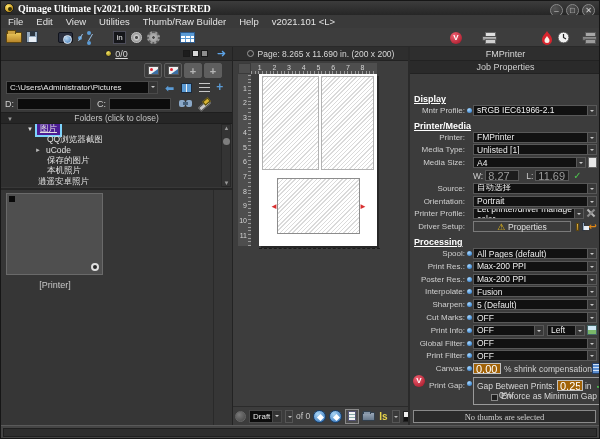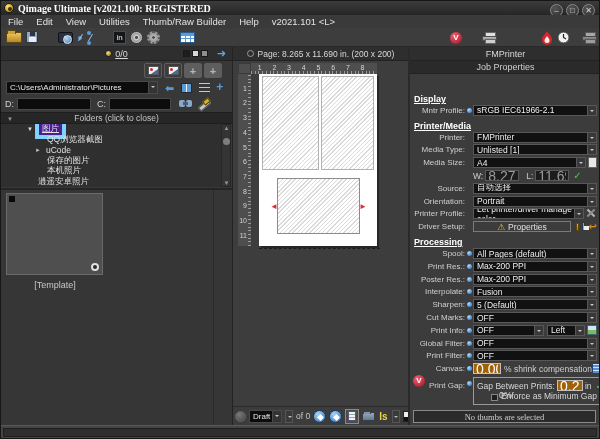--- a/index.html
+++ b/index.html
@@ -94,21 +94,21 @@
 
   .lp-foldhead { position:absolute; top:65px; left:0; right:0; height:12px; background:#262626; border-top:1px solid #1e1e1e; border-bottom:1px solid #1e1e1e; display:flex; align-items:center; justify-content:center; font-size:8.5px; color:#c5c5c5; }
   .lp-foldhead .tri { position:absolute; left:6px; top:3px; font-size:6px; color:#999; }
   .tri::before { content:"▼"; }
 
   .tree { position:absolute; top:77px; left:0; right:11px; height:63px; background:#2f2f2f; overflow:hidden; font-size:8.5px; }
   .trow { height:10.5px; display:flex; align-items:center; color:#e0e0e0; white-space:nowrap; }
   .texp { font-size:6px; color:#ddd; margin-right:2px; } .texp::before { content:"▼"; }
   .tcol { font-size:6px; color:#bbb; margin-right:2px; } .tcol::before { content:"►"; }
   .tlabel { padding:0 3px; }
-  .tlabel.selected { background:#4c1d95; border:4px solid #7dd3fc;text-decoration:underline; }
+  .tlabel.selected { background:#4c1d95; border:2px solid #7dd3fc;text-decoration:underline; }
   .tree-scroll { position:absolute; top:77px; right:1px; width:10px; height:63px; background:#343434; border:1px solid #272727; }
   .ts-up, .ts-dn { position:absolute; left:1px; width:7px; font-size:6px; color:#999; text-align:center; }
   .ts-up { top:0; } .ts-up::before { content:"▲"; }
   .ts-dn { bottom:0; } .ts-dn::before { content:"▼"; }
   .ts-thumb { position:absolute; left:1px; top:13px; width:7px; height:7px; border-radius:50%; background:#7e7e7e; }
 
   .lp-template { position:absolute; top:141px; left:0; right:0; bottom:0; background:#363636; border-top:2px solid #252525; }
   .tpl-thumb { position:absolute; left:5px; top:3px; width:97px; height:82px; background:#4f4f4f; border:1px solid #6a6a6a; }
   .tpl-corner { position:absolute; left:2px; top:2px; width:6px; height:6px; background:#0a0a0a; }
   .tpl-circle { position:absolute; right:3px; bottom:3px; width:8px; height:8px; border-radius:50%; background:#2a2a2a; border:2px solid #e0e0e0; }
@@ -159,21 +159,21 @@
 
   .form { position:absolute; top:43px; left:2px; right:4px; }
   .frow { display:flex; align-items:center; height:12.8px; }
   .flabel { width:54px; flex:none; text-align:right; color:#cfcfcf; font-size:8px; padding-right:1px; white-space:nowrap; }
   .fgutter { width:7px; flex:none; display:flex; align-items:center; justify-content:center; }
   .fdot { width:5px; height:5px; border-radius:50%; background:radial-gradient(circle at 35% 30%, #a8d8ff, #1d6fc4); }
   .fsection { height:12px; margin-top:2px; display:flex; align-items:flex-end; padding-left:2px; font-size:9px; font-weight:bold; color:#fff; }
   .fsection span { text-decoration:underline; }
   .fsel { flex:1; height:11px; background:#111; border:1px solid #585858; position:relative; display:flex; align-items:center; padding-left:3px; font-size:8.5px; color:#eee; overflow:hidden; }
   .fsel .dd { position:absolute; right:0; top:0; bottom:0; width:9px; background:#383838; border-left:1px solid #585858; }
-  .finput { height:11px; background:#1c1c1c; border:1px solid #585858; color:#9a9a9a; font-size:14px; padding:0 2px; }
+  .finput { height:11px; background:#1c1c1c; border:1px solid #585858; color:#9a9a9a; font-size:11px; padding:0 2px; }
   .finput.lit { background:#a16207; border-color:#c0c0c0; color:#fff; }
   .check { color:#4ec44e; font-weight:bold; font-size:10px; margin-left:4px; }
   .check::before { content:"✓"; }
   .warn { color:#f5c518; font-size:9px; margin-right:3px; }
   .warn::before { content:"⚠"; }
   .props-btn { height:11px; background:#3c3c3c; border:1px solid #7a7a7a; color:#e0e0e0; font-size:8.5px; display:flex; align-items:center; padding:0 23px; }
   .ic-folder-s { width:11px; height:8px; background:linear-gradient(#e2b84a,#a87a22); border:1px solid #5e4610; margin-left:5px; }
   .ic-save-s { width:9px; height:9px; background:#93a8bd; border:1px solid #2e3640; margin-left:3px; position:relative; }
   .ic-save-s::after { content:""; position:absolute; bottom:0; left:1px; width:5px; height:4px; background:#e8eef5; }
   .ic-undo { color:#e08818; font-weight:bold; font-size:10px; margin-left:4px; line-height:10px; }
@@ -359,21 +359,21 @@
       <span class="ts-up"></span>
       <span class="ts-thumb"></span>
       <span class="ts-dn"></span>
     </div>
 
     <div class="lp-template">
       <div class="tpl-thumb">
         <span class="tpl-corner"></span>
         <span class="tpl-circle"></span>
       </div>
-      <div class="tpl-caption">[Template]</div>
+      <div class="tpl-caption">[Printer]</div>
       <div class="tpl-divider"></div>
     </div>
   </div>
 
   <div class="center-panel">
     <div class="panel-head">
       <span class="radio"></span>
       <span style="font-size:8.5px">Page: 8.265 x 11.690 in.  (200 x 200)</span>
     </div>
 

